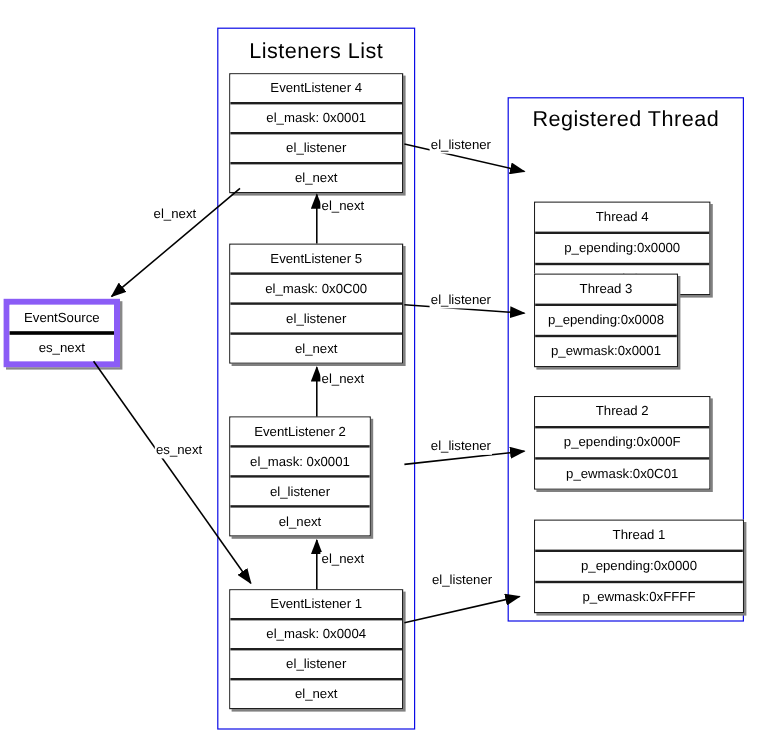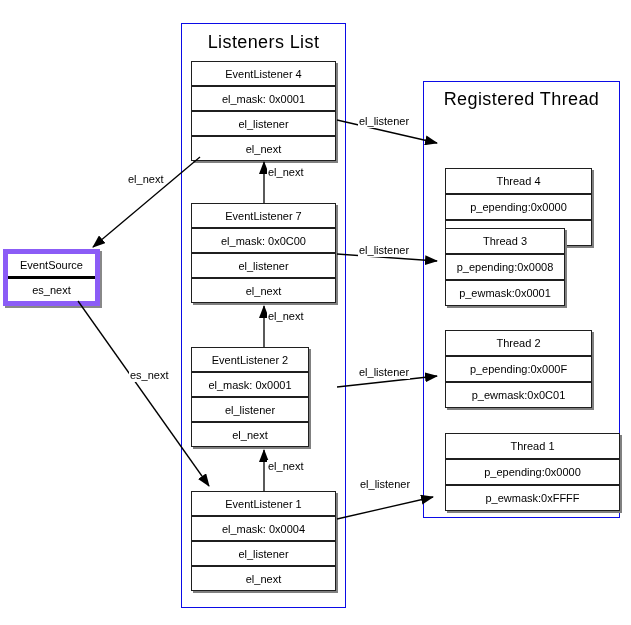--- a/index.html
+++ b/index.html
@@ -55,21 +55,21 @@
   </div>
 
   <div class="record el-box" style="left:191px;top:45px;width:145px;margin-top:16px;">
     <div class="cell">EventListener 4</div>
     <div class="cell">el_mask: 0x0001</div>
     <div class="cell">el_listener</div>
     <div class="cell">el_next</div>
   </div>
 
   <div class="record el-box" style="left:191px;top:203px;width:145px;">
-    <div class="cell">EventListener 7</div>
+    <div class="cell">EventListener 5</div>
     <div class="cell">el_mask: 0x0C00</div>
     <div class="cell">el_listener</div>
     <div class="cell">el_next</div>
   </div>
 
   <div class="record el-box" style="left:191px;top:347px;width:118px;">
     <div class="cell">EventListener 2</div>
     <div class="cell">el_mask: 0x0001</div>
     <div class="cell">el_listener</div>
     <div class="cell">el_next</div>

